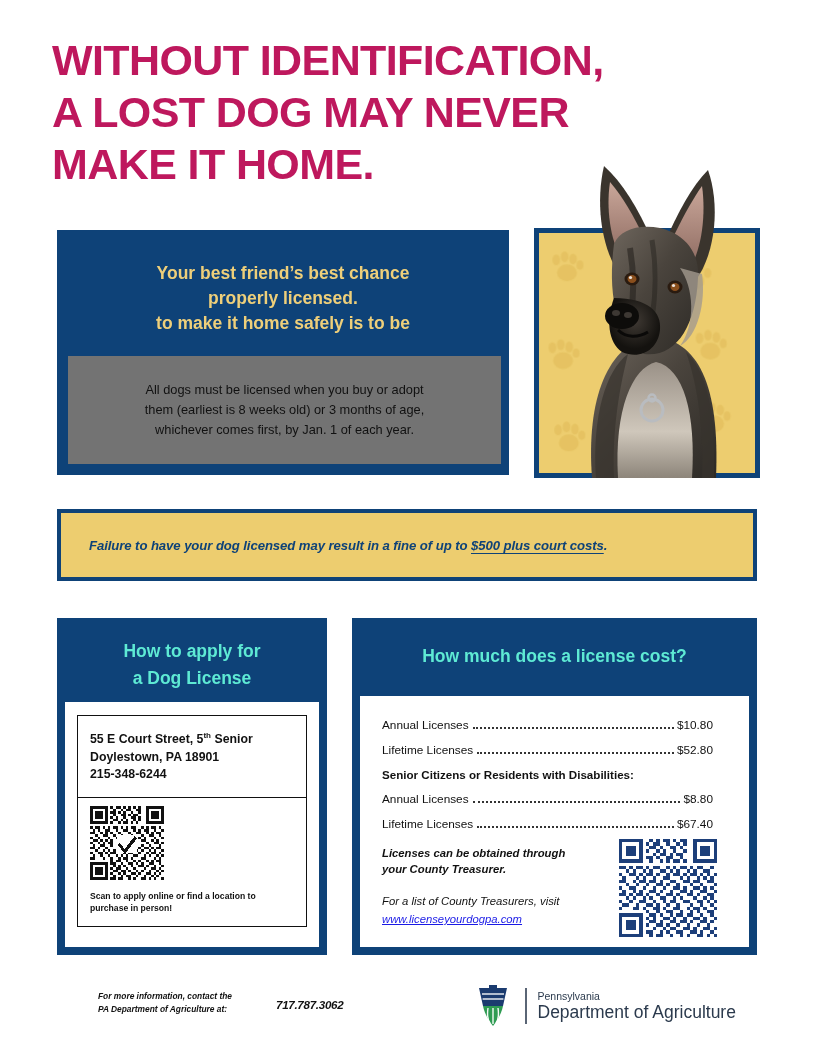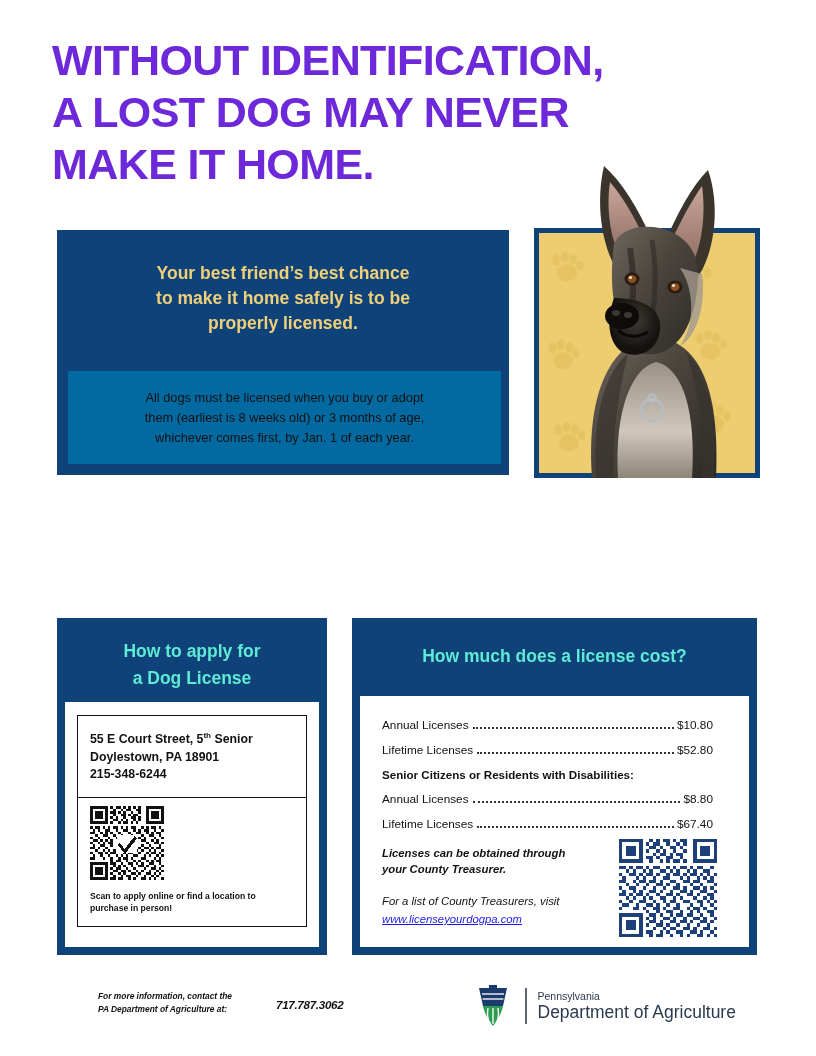--- a/index.html
+++ b/index.html
@@ -7,21 +7,21 @@
     width: 816px; height: 1056px;
     background: #ffffff;
     font-family: "Liberation Sans", sans-serif;
     overflow: hidden;
   }
   .page { position: relative; width: 816px; height: 1056px; background:#fff; }
 
   
   .headline {
     position: absolute; left: 52px; top: 34px; width: 640px;
-    color: #6d28d9;
+    color: #be185d;
     font-size: 43px; line-height: 52px;
     font-weight: bold; letter-spacing: -0.6px;
   }
   .headline div { white-space: nowrap; }
 
   
   .dog-block { position: absolute; left: 528px; top: 148px; width: 238px; height: 330px; }
   .dog-frame {
     position: absolute; left: 6px; top: 80px; width: 226px; height: 250px;
     border: 5px solid #0e4278; background: #edcd6f; overflow: hidden;
@@ -34,22 +34,22 @@
   
   .lic-box {
     position: absolute; left: 57px; top: 230px; width: 452px; height: 245px;
     background: #0e4278; border: 3px solid #0e4278;
   }
   .lic-head {
     color: #eecf7a; text-align: center; font-weight: bold;
     font-size: 17.5px; line-height: 25px; padding: 28px 28px 0 28px;
   }
   .lic-card {
-    position: absolute; left: 8px; right: 5px; bottom: 8px; height: 93px;
-    background: #0369a1; display: flex; align-items: center; justify-content: center;
+    position: absolute; left: 8px; right: 5px; bottom: 8px; height: 108px;
+    background: #737373; display: flex; align-items: center; justify-content: center;
   }
   .lic-card p {
     color: #111; text-align: center; font-size: 12.8px; line-height: 20px;
   }
 
   
   .warn {
     position: absolute; left: 57px; top: 509px; width: 700px; height: 72px;
     background: #edcd6f; border: 4px solid #0e4278;
     display: flex; align-items: center;
@@ -228,32 +228,37 @@
       <path d="M62 182 C70 190 82 190 92 184" stroke="#0a0908" stroke-width="3" fill="none"></path>
 
       <circle cx="96" cy="262" r="11" fill="none" stroke="#b9bcc0" stroke-width="3"></circle>
       <circle cx="96" cy="250" r="3.5" fill="none" stroke="#b9bcc0" stroke-width="2.5"></circle>
     </svg>
   </div>
 
   <div class="lic-box">
     <div class="lic-head">
       <div>Your best friend’s best chance</div>
+      <div>properly licensed.</div>
       <div>to make it home safely is to be</div>
-      <div>properly licensed.</div>
     </div>
     <div class="lic-card">
       <p>
         <span>All dogs must be licensed when you buy or adopt</span><br>
         <span>them (earliest is 8 weeks old) or 3 months of age,</span><br>
         <span>whichever comes first, by Jan. 1 of each year.</span>
       </p>
     </div>
   </div>
 
+  <div class="warn">
+    <p>
+      <span>Failure to have your dog licensed may result in a fine of up to </span><u>$500 plus court costs</u><span>.</span>
+    </p>
+  </div>
 
   <div class="panel p-left">
     <div class="panel-head">
       <div>How to apply for</div>
       <div>a Dog License</div>
     </div>
     <div class="panel-body">
       <div class="addr-outer">
         <div class="addr">
           <div><span>55 E Court Street, 5</span><sup>th</sup><span> Senior</span></div>

